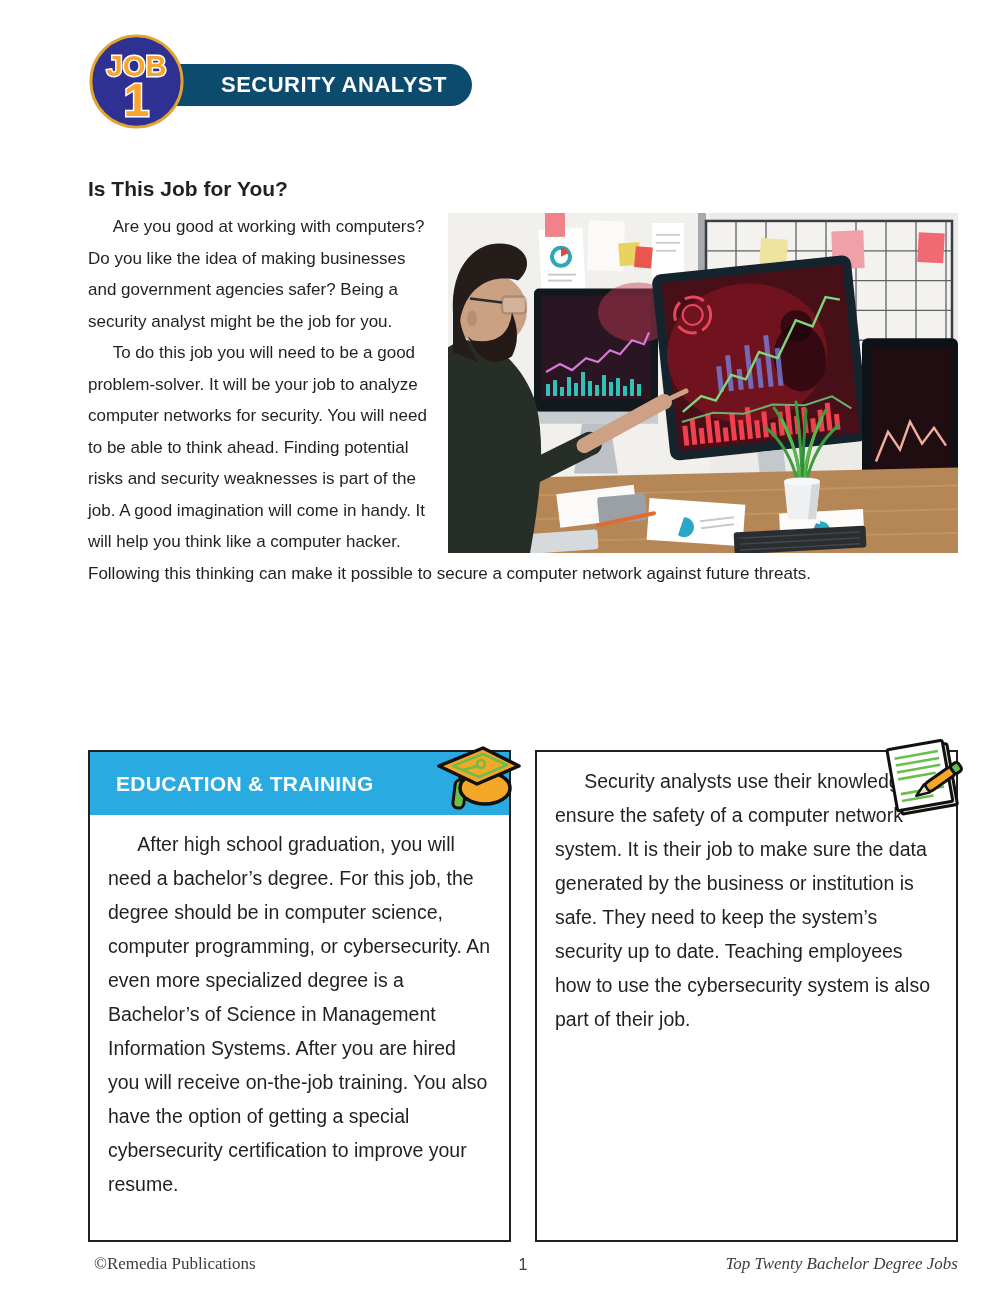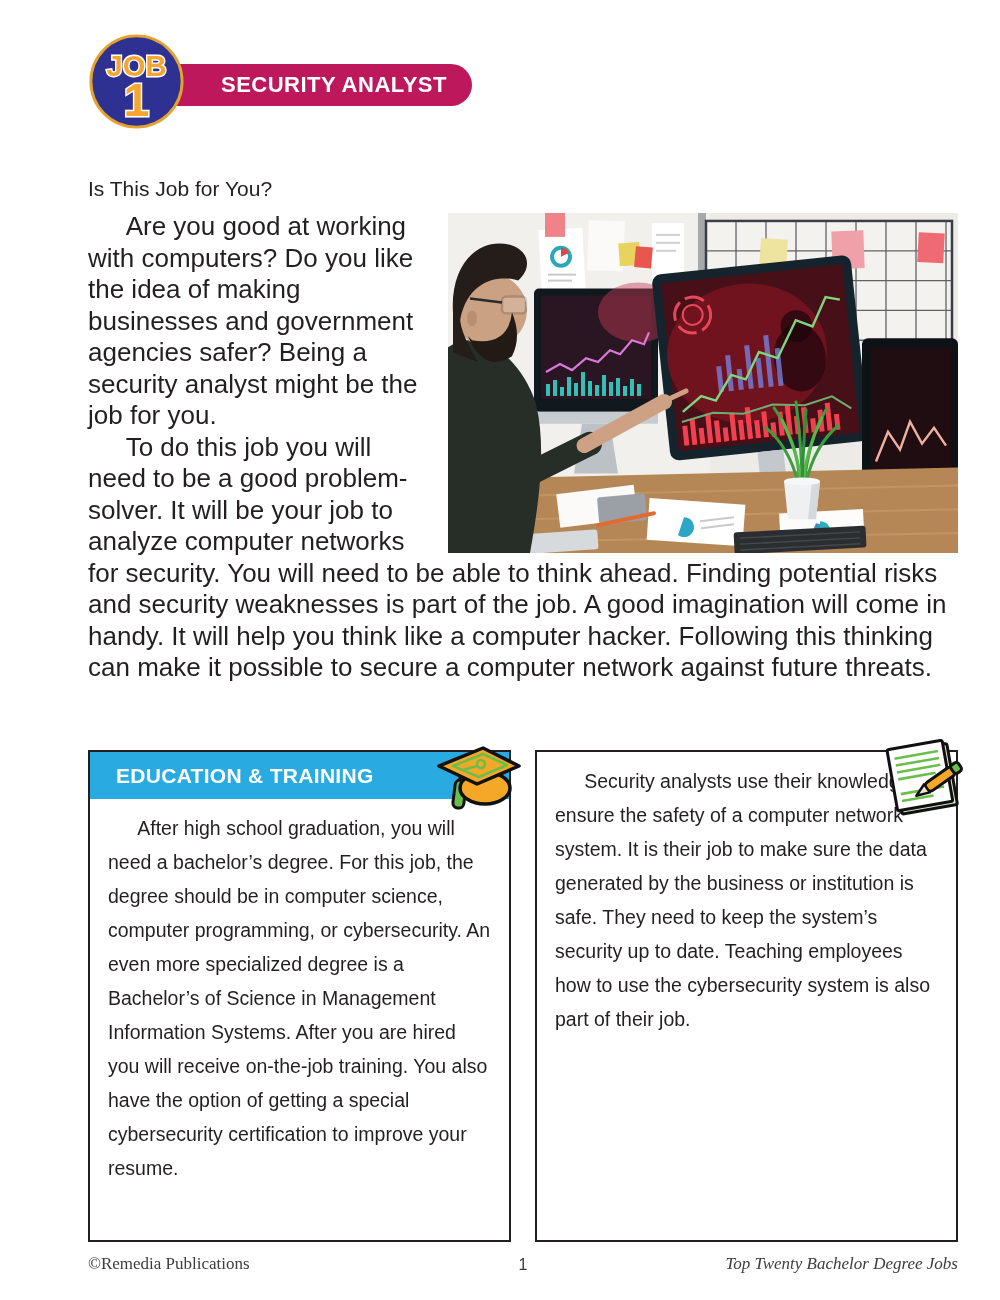--- a/index.html
+++ b/index.html
@@ -13,72 +13,72 @@
     color: #231f20;
     overflow: hidden;
   }
   .content { position: absolute; left: 88px; right: 42px; top: 0; }
 
   
   .header { position: relative; height: 130px; margin-top: 33px; }
   .banner {
     position: absolute; left: 62px; top: 31px;
     width: 322px; height: 42px;
-    background: #be185d;
+    background: #0c4a6e;
     border-radius: 0 21px 21px 0;
     display: flex; align-items: center; justify-content: center;
     padding-left: 46px;
   }
   .banner span {
     color: #ffffff; font-weight: bold; font-size: 22px; letter-spacing: 0.5px;
   }
   .badge { position: absolute; left: 0; top: 0; width: 97px; height: 97px; }
 
   
-  .section-heading { font-size: 21px; font-weight: normal; margin: 14px 0 10px 0; }
-  .article { font-size: 26px; line-height: 31.5px; }
+  .section-heading { font-size: 21px; font-weight: bold; margin: 14px 0 10px 0; }
+  .article { font-size: 17px; line-height: 31.5px; }
   .article p { text-indent: 1.45em; }
   .photo-wrap {
     float: right;
     width: 510px; height: 340px;
     margin: 2px 0 0 14px;
   }
   .photo-wrap svg { width: 100%; height: 100%; display: block; }
 
   
   .boxes {
     position: absolute; left: 88px; top: 750px;
     width: 870px; display: flex; justify-content: space-between;
   }
   .box {
     position: relative;
     width: 423px; height: 492px;
     border: 2px solid #231f20;
     background: #ffffff;
   }
   .box-header {
-    height: 47px; background: #29abe2;
+    height: 63px; background: #29abe2;
     display: flex; align-items: center;
     padding-left: 26px;
   }
   .box-header span { color:#ffffff; font-weight: bold; font-size: 21px; letter-spacing: 0.3px; }
   .box-body {
     padding: 12px 18px 0 18px;
     font-size: 19.5px; line-height: 34px;
     text-indent: 1.5em;
   }
   .box-icon { position: absolute; top: -16px; right: -14px; width: 92px; height: 84px; }
 
   
   .footer {
     position: absolute; left: 88px; right: 42px; bottom: 26px;
     font-family: "Liberation Serif", serif;
     font-size: 17px; color: #3c3c3c;
   }
-  .footer-left  { position: absolute; left: 0; bottom: 0; }
+  .footer-left  { position: absolute; left: 6px; bottom: 0; }
   .footer-center{ position: absolute; left: 50%; transform: translateX(-50%); bottom: 0;
                   font-family: "Liberation Sans", sans-serif; font-size: 16px; }
   .footer-right { position: absolute; right: 0; bottom: 0; font-style: italic; text-align: center; }
 </style>
 </head>
 <body>
 
 <div class="page">
   <div class="content">
 

